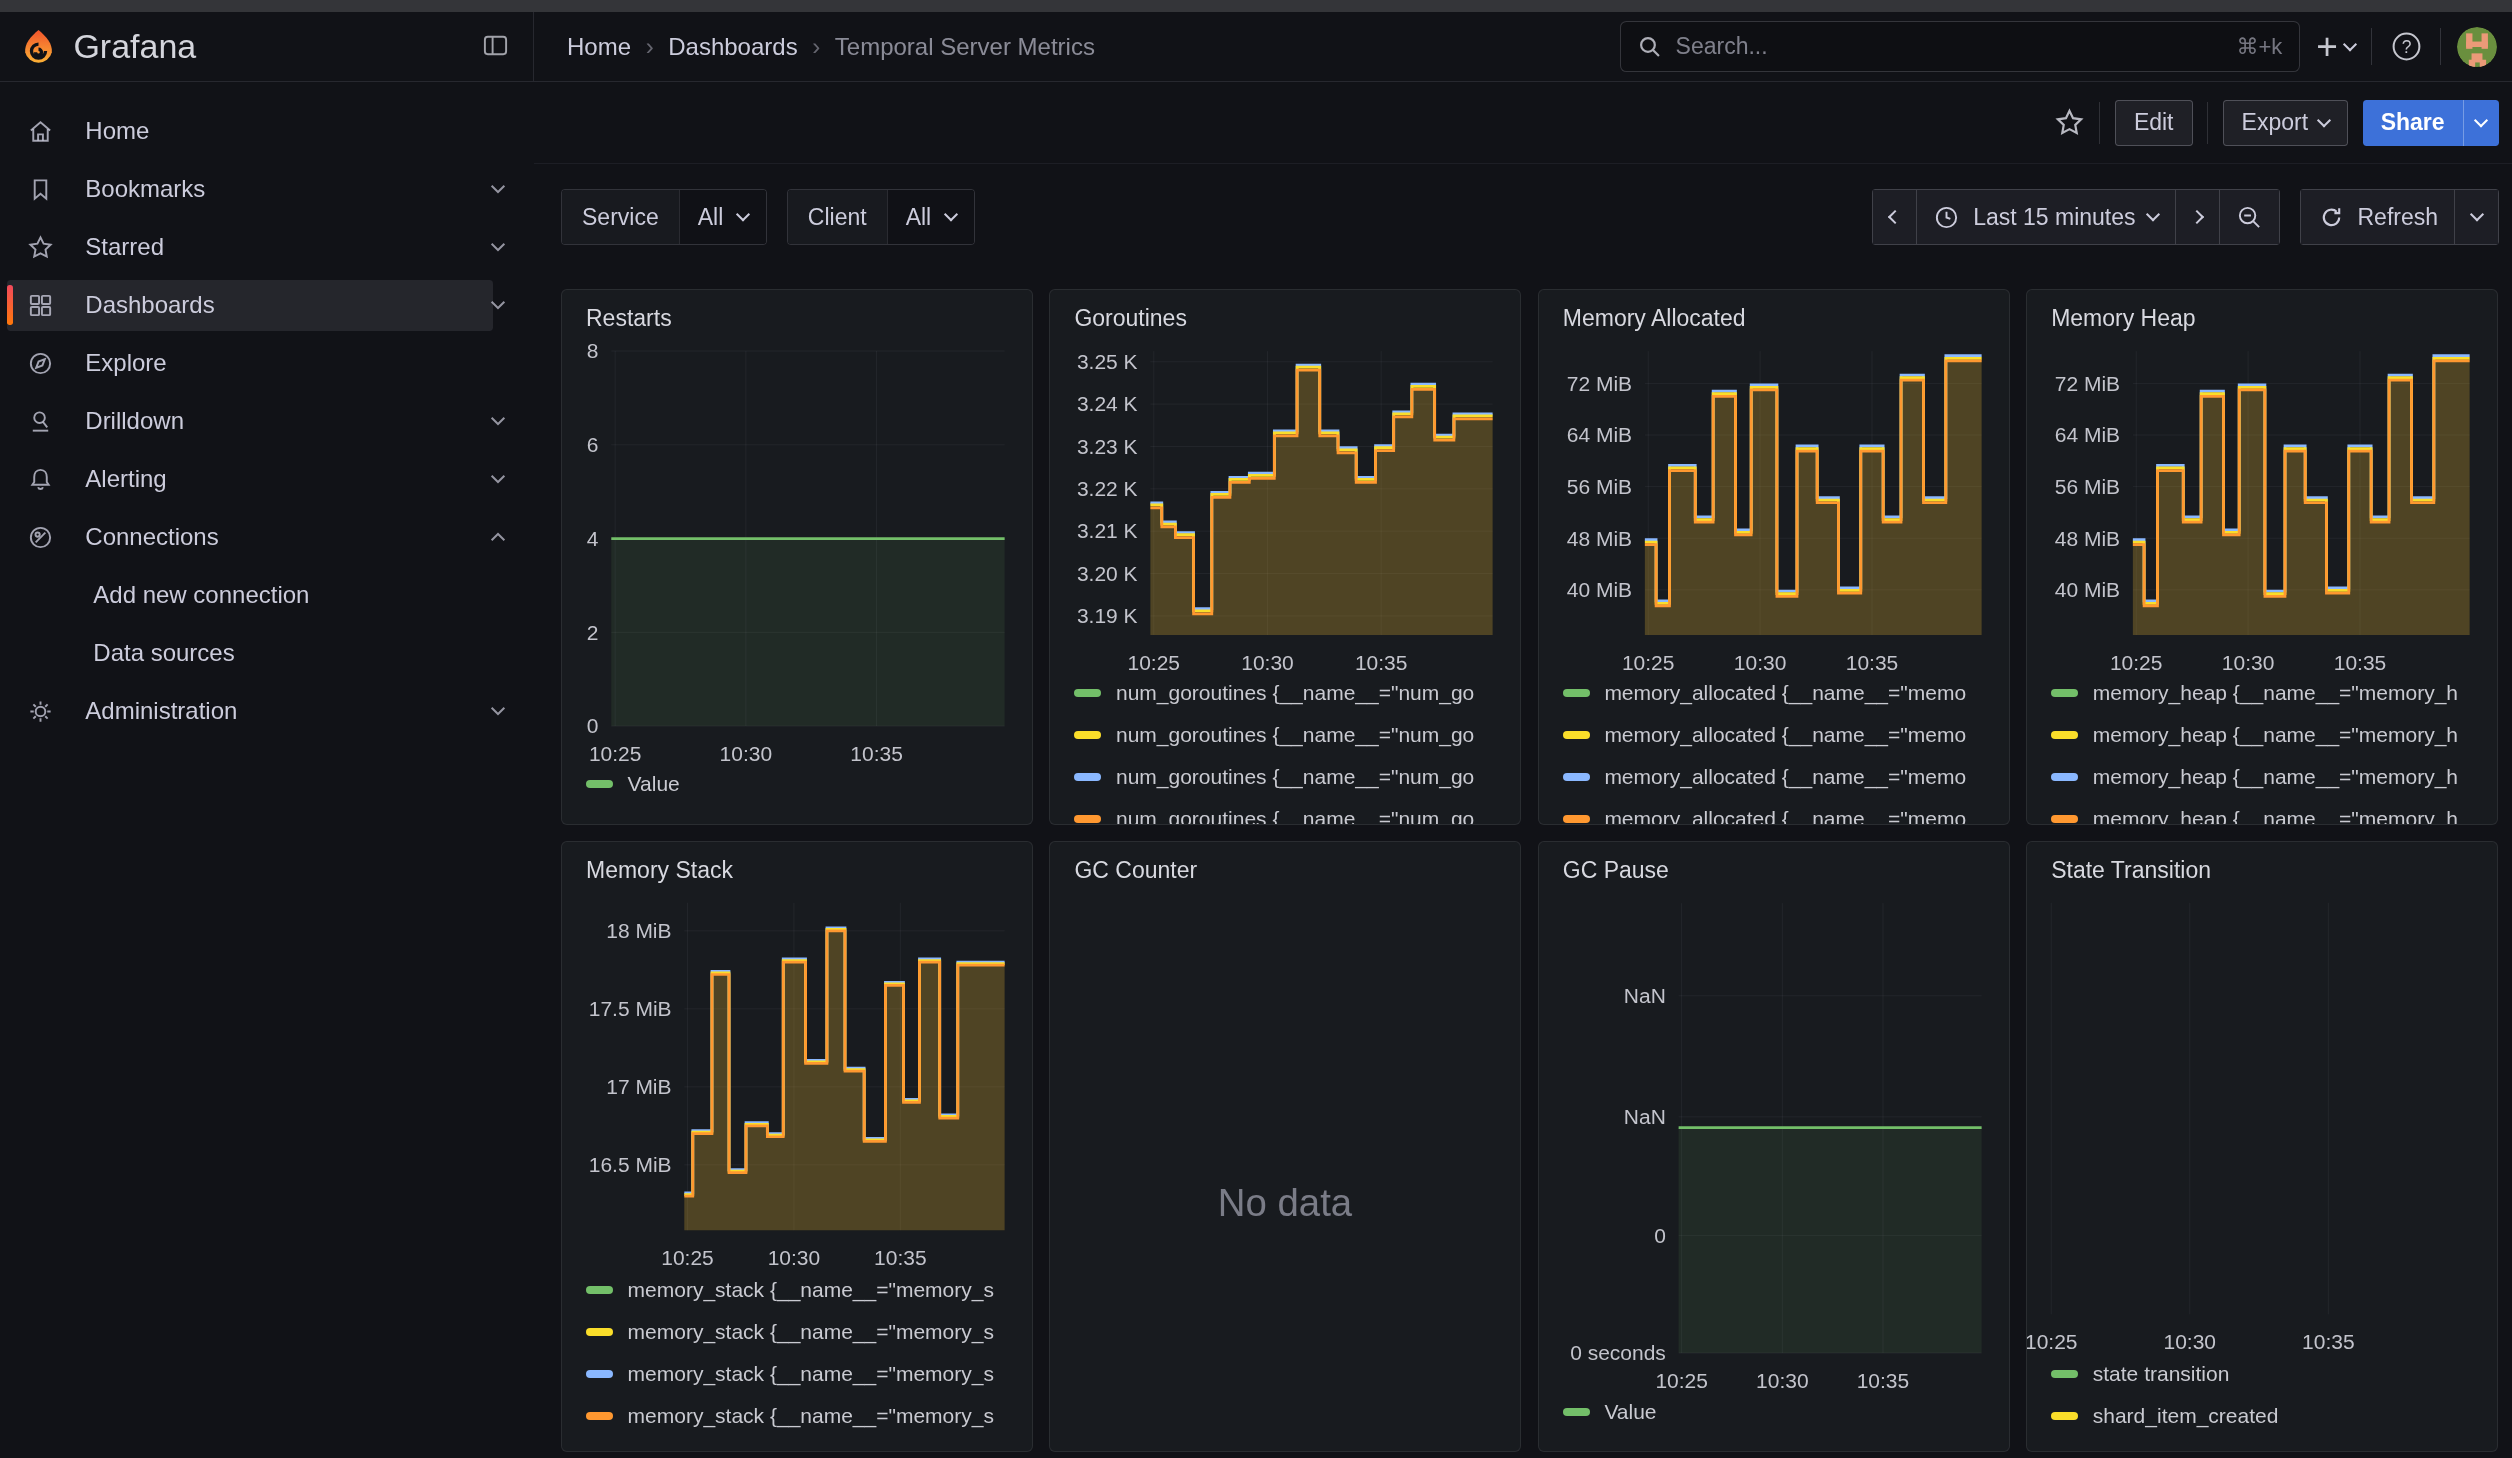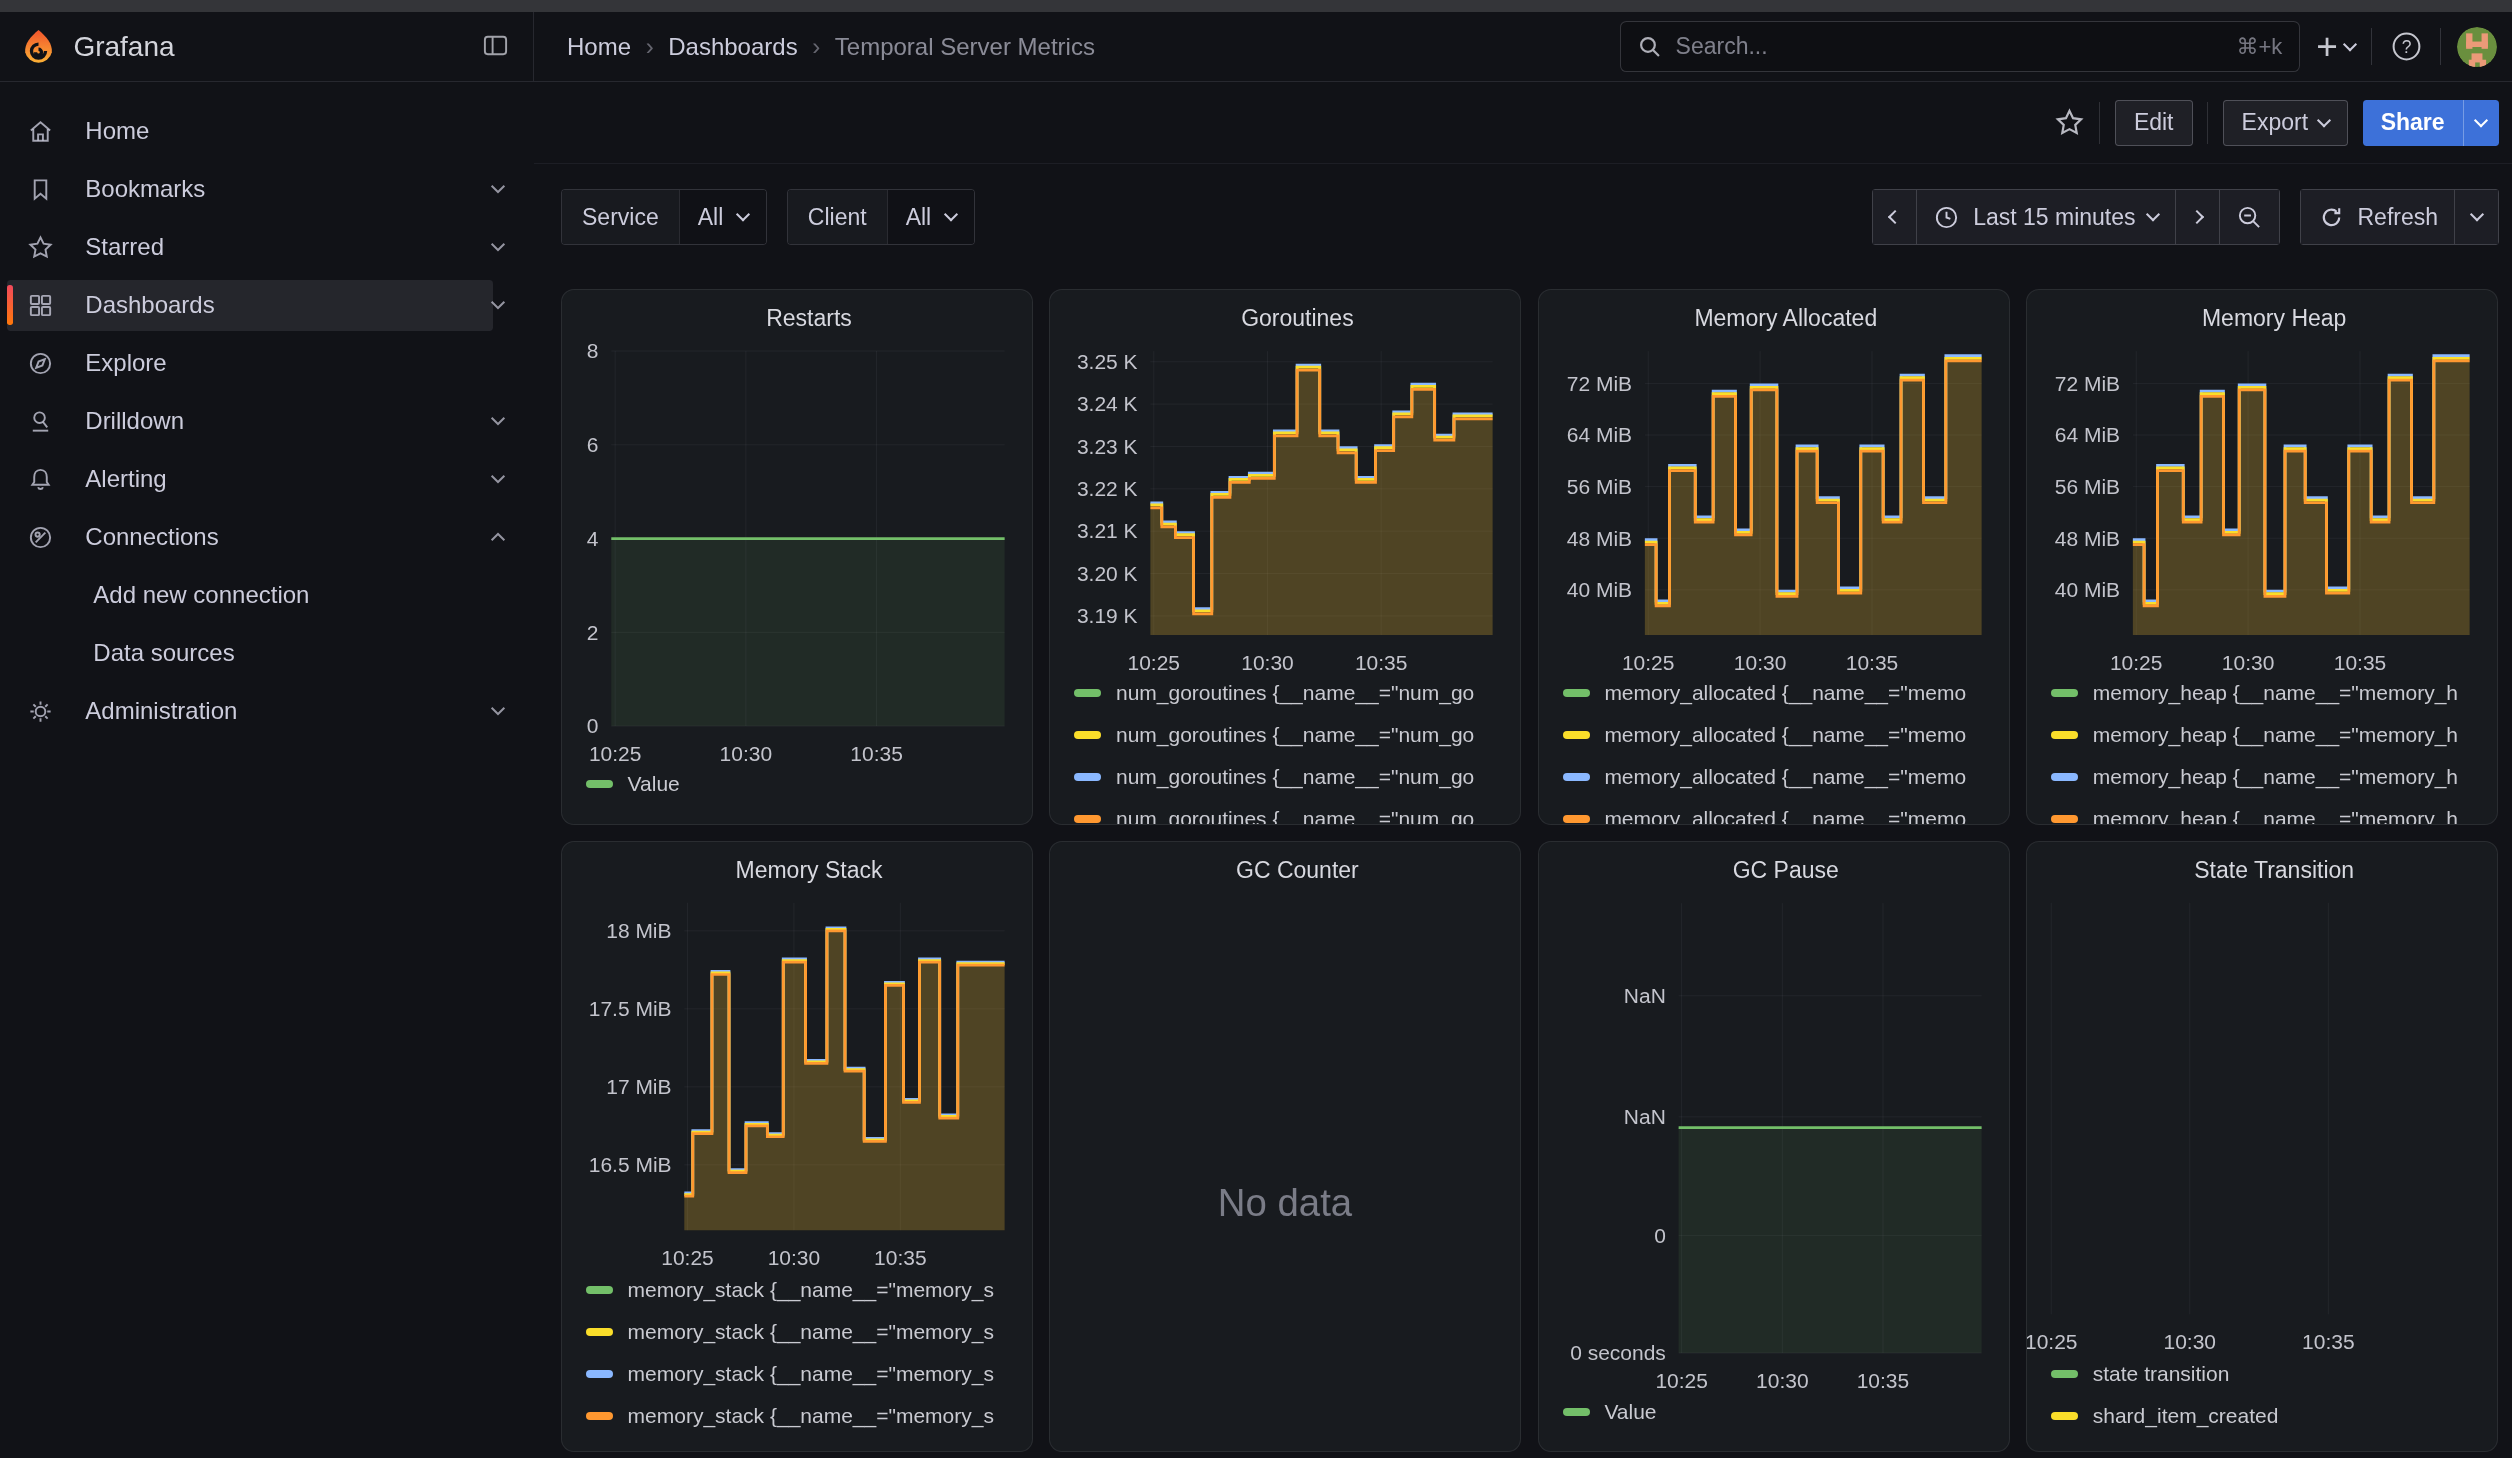--- a/index.html
+++ b/index.html
@@ -4,21 +4,21 @@
 <style>
   * { margin:0; padding:0; box-sizing:border-box; }
   html,body { width:2512px; height:1458px; overflow:hidden; background:#111217;
     font-family:"Liberation Sans", sans-serif; color:#ccccdc; }
   .window-strip { height:12px; background:#343539; }
   
   .topnav { height:70px; display:flex; align-items:center;
     border-bottom:0.9px solid rgba(204,204,220,0.12); }
   .nav-left { width:534px; height:100%; display:flex; align-items:center;
     border-right:0.9px solid rgba(204,204,220,0.12); padding:0 24px 0 20px; }
-  .brand { font-size:28px; margin-left:16.4px; color:#d4d5dc; }
+  .brand { font-size:34px; margin-left:16.4px; color:#d4d5dc; }
   .dock-btn { margin-left:auto; opacity:.8; cursor:pointer; }
   .breadcrumb { display:flex; align-items:center; margin-left:33px; font-size:24px; gap:14.6px; }
   .crumb { color:#ccccdc; cursor:pointer; }
   .crumb.current { color:rgba(204,204,220,0.65); cursor:default; }
   .crumb-sep { color:rgba(204,204,220,0.45); font-size:24px; }
   .nav-right { margin-left:auto; display:flex; align-items:center; padding-right:14.6px; gap:16.4px; }
   .searchbox { width:680px; height:51px; background:#0e0f13;
     border:0.9px solid rgba(204,204,220,0.20); border-radius:6.4px;
     display:flex; align-items:center; padding:0 16.4px; gap:12.8px; }
   .searchbox input { flex:1; background:transparent; border:none; outline:none;
@@ -71,22 +71,22 @@
   .tc-group { display:flex; height:56px; border-radius:3.7px; overflow:hidden; }
   .tc-btn { display:flex; align-items:center; gap:12.8px; padding:0 16.4px; height:100%;
     background:rgba(204,204,220,0.07); border:0.9px solid rgba(204,204,220,0.20);
     color:#ccccdc; font-size:23px; cursor:pointer; font-family:inherit; }
   .tc-btn + .tc-btn { border-left:none; }
   .tc-gap { width:20px; }
   .tc-label { font-weight:500; }
   
   .panels { display:grid; grid-template-columns:repeat(4,472px);
     grid-template-rows:536px 611px; gap:16.4px; margin:44px 0 0 27px; }
-  .panel { background:#181b1f; border:0.9px solid rgba(204,204,220,0.10); border-radius:13px;
-    display:flex; flex-direction:column; overflow:hidden;text-align:center; }
+  .panel { background:#181b1f; border:0.9px solid rgba(204,204,220,0.10); border-radius:6px;
+    display:flex; flex-direction:column; overflow:hidden; }
   .panel-title { font-size:23px; font-weight:500; color:#d8d9e0; padding:14.6px 0 0 24px;
     height:48px; cursor:pointer; }
   .chart { flex:1; position:relative; }
   .chart svg { position:absolute; inset:0; }
   .legend { overflow:hidden; padding:0 0 5.5px 24px; }
   .legend-item { display:flex; align-items:center; gap:14.6px; height:26.5px; margin-bottom:15.5px;
     cursor:pointer; white-space:nowrap; overflow:hidden; }
   .swatch { flex:0 0 27px; height:8.2px; border-radius:4.6px; }
   .legend-label { font-size:21px; color:#c9cad1; }
   svg text { font-family:"Liberation Sans", sans-serif; }

